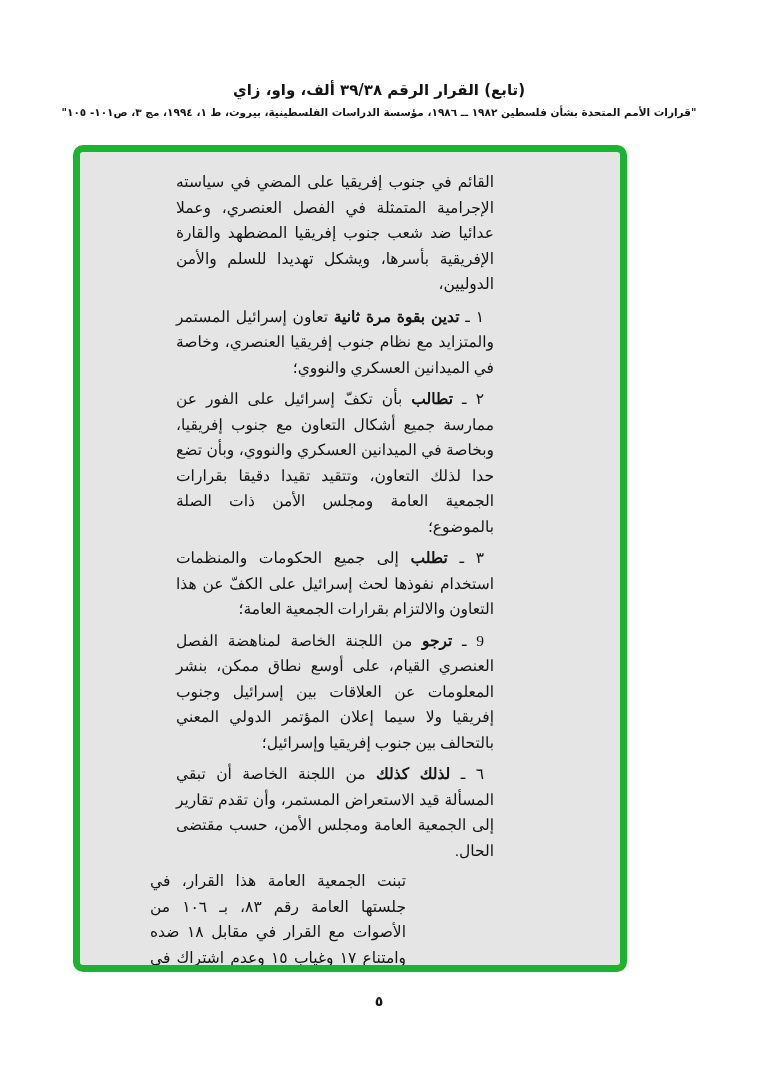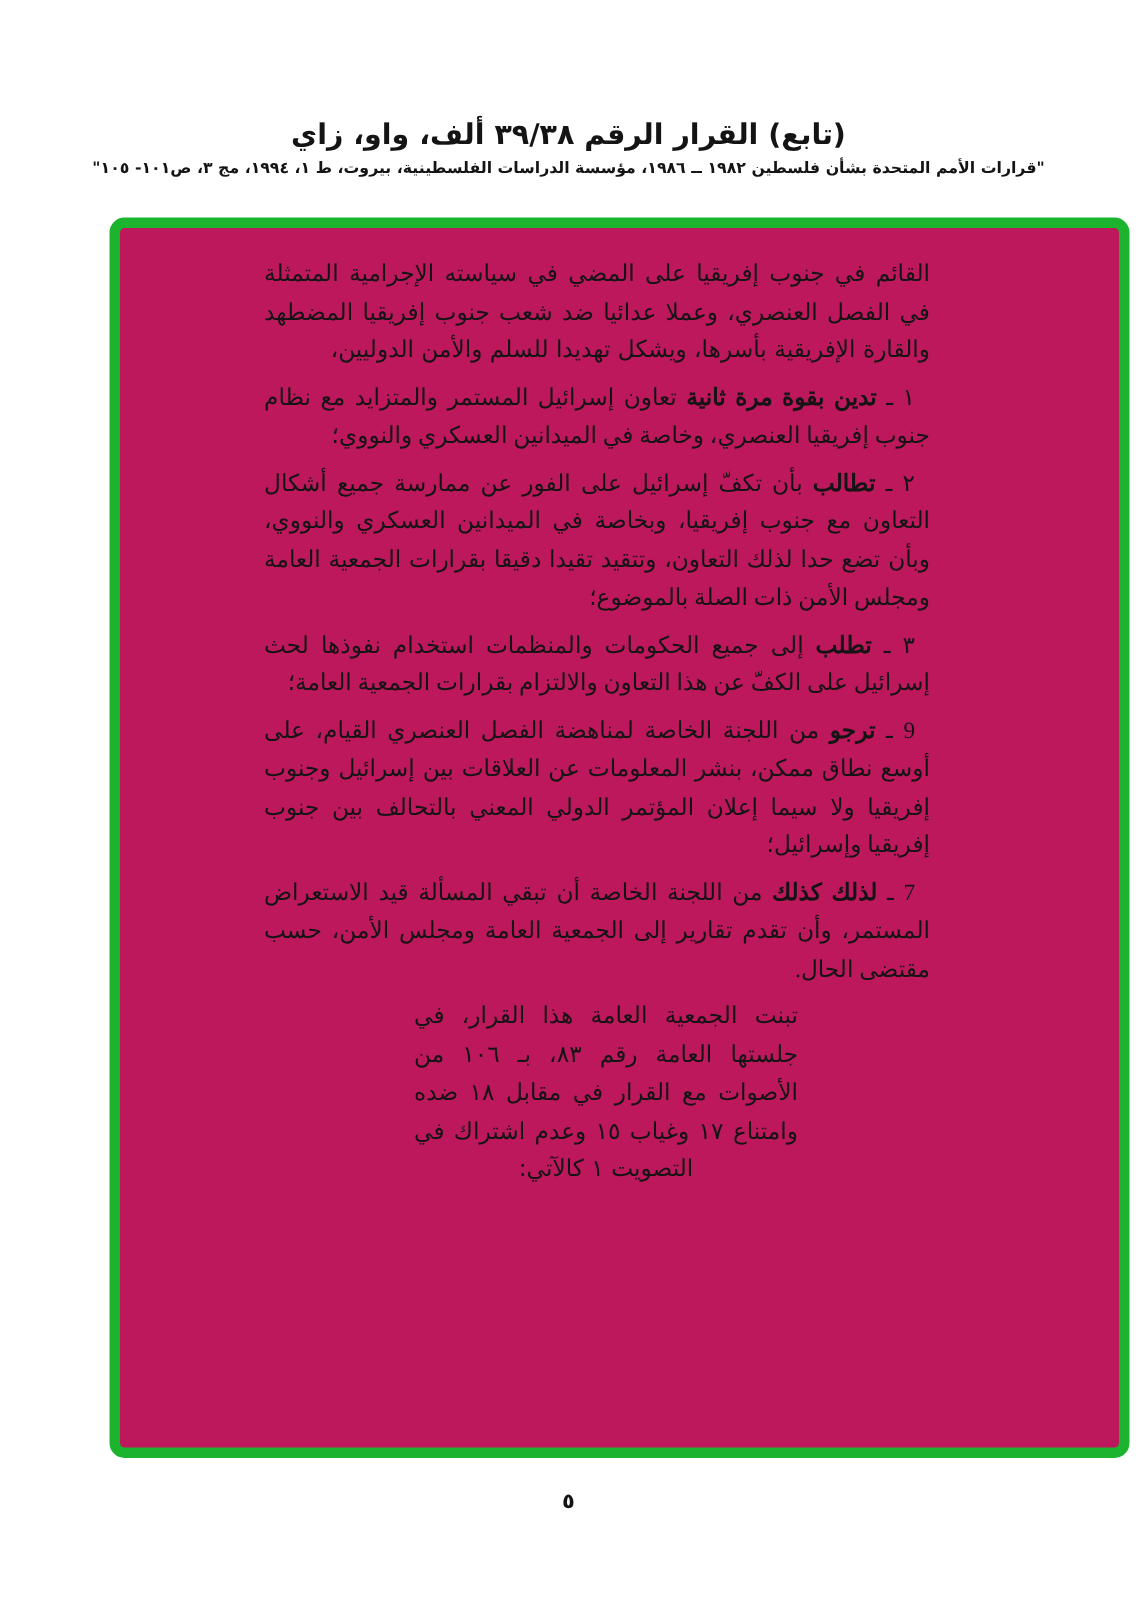--- a/index.html
+++ b/index.html
@@ -22,41 +22,41 @@
   }
   .header {
     position: absolute;
     top: 80px;
     left: 0;
     width: 758px;
     direction: rtl;
     text-align: center;
   }
   .title {
-    font-size: 19px;
+    font-size: 15px;
     font-weight: bold;
     line-height: 20px;
   }
   .source {
     margin-top: 5px;
     font-size: 10.5px;
     font-weight: bold;
     white-space: nowrap;
     line-height: 15px;
   }
   .green-box {
     position: absolute;
     left: 73px;
     top: 145px;
-    width: 680px;
+    width: 554px;
     height: 827px;
     box-sizing: border-box;
     border: 7px solid #1cb32e;
     border-radius: 10px;
-    background: #be185d;
+    background: #e5e5e5;
   }
   .content {
     box-sizing: border-box;
     width: 100%;
     height: 100%;
     direction: rtl;
     padding: 18px 126px 0 96px;
     font-size: 15.5px;
     line-height: 25.5px;
     text-align: justify;
@@ -106,21 +106,21 @@
 
       <p class="item"><span>١ ـ </span><span class="lead">تدين بقوة مرة ثانية</span><span> تعاون إسرائيل المستمر والمتزايد مع نظام جنوب إفريقيا العنصري، وخاصة في الميدانين العسكري والنووي؛</span></p>
 
       <p class="item"><span>٢ ـ </span><span class="lead">تطالب</span><span> بأن تكفّ إسرائيل على الفور عن ممارسة جميع أشكال التعاون مع جنوب إفريقيا، وبخاصة في الميدانين العسكري والنووي، وبأن تضع حدا لذلك التعاون، وتتقيد تقيدا دقيقا بقرارات الجمعية العامة ومجلس الأمن ذات الصلة بالموضوع؛</span></p>
 
       <p class="item"><span>٣ ـ </span><span class="lead">تطلب</span><span> إلى جميع الحكومات والمنظمات استخدام نفوذها لحث إسرائيل على الكفّ عن هذا التعاون والالتزام بقرارات الجمعية العامة؛</span></p>
 
       <p class="item"><span>9 ـ </span><span class="lead">ترجو</span><span> من اللجنة الخاصة لمناهضة الفصل العنصري القيام، على أوسع نطاق ممكن، بنشر المعلومات عن العلاقات بين إسرائيل وجنوب إفريقيا ولا سيما إعلان المؤتمر الدولي المعني بالتحالف بين جنوب إفريقيا وإسرائيل؛</span></p>
 
 
-      <p class="item"><span>7 ـ </span><span class="lead">لذلك كذلك</span><span> من اللجنة الخاصة أن تبقي المسألة قيد الاستعراض المستمر، وأن تقدم تقارير إلى الجمعية العامة ومجلس الأمن، حسب مقتضى الحال.</span></p>
+      <p class="item"><span>٦ ـ </span><span class="lead">لذلك كذلك</span><span> من اللجنة الخاصة أن تبقي المسألة قيد الاستعراض المستمر، وأن تقدم تقارير إلى الجمعية العامة ومجلس الأمن، حسب مقتضى الحال.</span></p>
 
       <p class="closing">تبنت الجمعية العامة هذا القرار، في جلستها العامة رقم ٨٣، بـ ١٠٦ من الأصوات مع القرار في مقابل ١٨ ضده وامتناع ١٧ وغياب ١٥ وعدم اشتراك في التصويت ١ كالآتي:</p>
 
     </div>
   </div>
 
   <div class="footer">
     <span>٥</span>
   </div>
 

